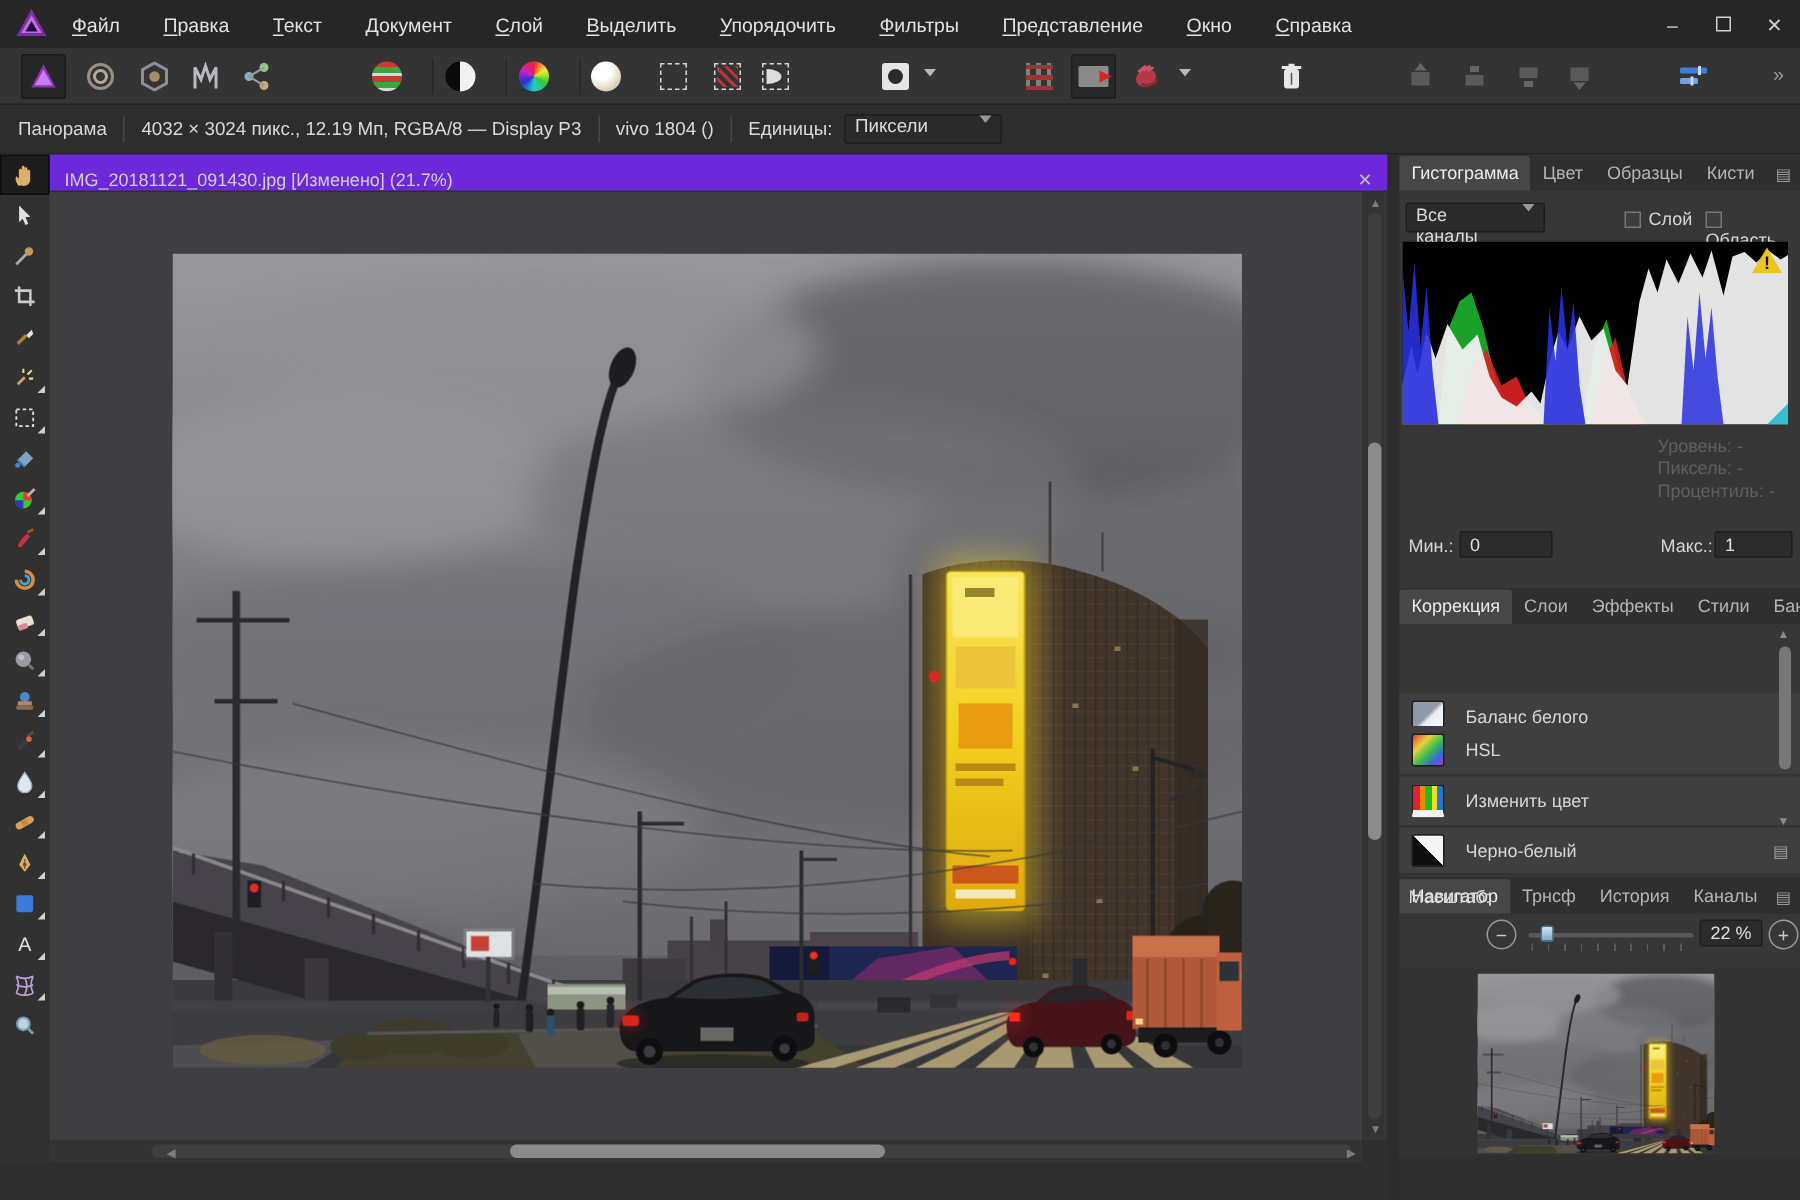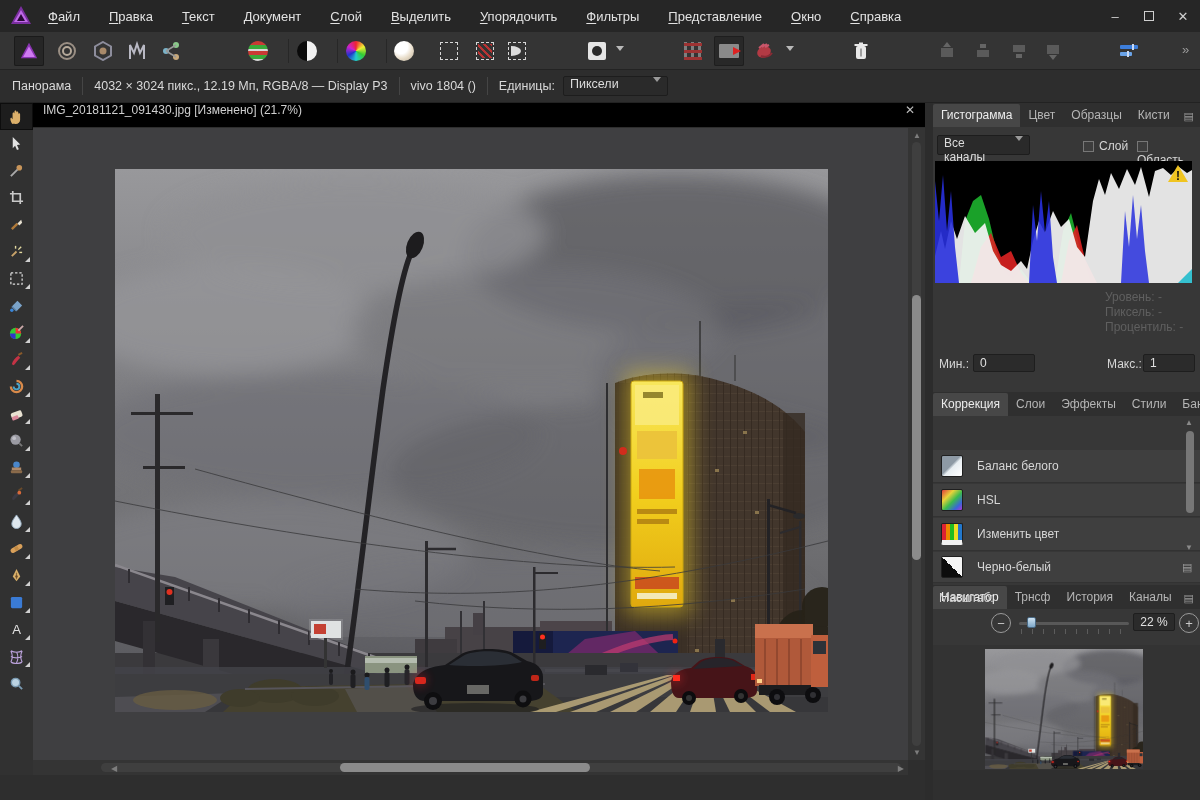--- a/index.html
+++ b/index.html
@@ -48,21 +48,21 @@
       border-top:4px solid transparent; border-bottom:4px solid transparent; border-left:8px solid #d22; }
 
   
   .contextbar { left:0; top:70px; width:1200px; height:33px; background:#2d2d2d; border-bottom:1px solid #222; display:flex; align-items:center; font-size:12.5px; color:#d9d9d9; }
   .ctxsep { width:1px; height:18px; background:#454545; margin:0 11px; }
   .dropdown { height:20px; background:#2a2a2a; border:1px solid #1d1d1d; border-radius:2px; display:flex; align-items:flex-start; padding:0 6px; gap:18px; color:#dcdcdc; }
   .dropdown .caret { border-top-color:#9a9a9a; }
 
   
   .tabbar { left:33px; top:103px; width:892px; height:25px; background:#2a2a2a; }
-  .doctab { position:absolute; inset:0; background:#000000; border-bottom:1px solid #2e2e2e; display:flex; align-items:flex-start; padding:0 10px; color:#cfcfcf; font-size:12px; }
+  .doctab { position:absolute; inset:0; background:#6d28d9; border-bottom:1px solid #2e2e2e; display:flex; align-items:flex-end; padding:0 10px; color:#cfcfcf; font-size:12px; }
   .doctab .close { margin-left:auto; color:#bdbdbd; font-size:12px; }
 
   
   .leftrail { left:0; top:103px; width:33px; height:672px; background:#313131; }
   .tool { position:relative; width:33px; height:27px; display:flex; align-items:center; justify-content:center; }
   .tool.active { background:#1d1d1d; box-shadow:inset 0 0 0 1px #0d0d0d; }
   .fly { position:absolute; right:3px; bottom:3px; width:0; height:0; border-left:5px solid transparent; border-bottom:5px solid #cfcfcf; }
 
   
   .canvas { left:33px; top:128px; width:875px; height:632px; background:#3f3f41; }
@@ -760,21 +760,21 @@
         <span>1</span>
       </div>
 
     <div class="phead" style="top:289px">
       <span class="ptab active">Коррекция</span>
       <span class="ptab">Слои</span>
       <span class="ptab">Эффекты</span>
       <span class="ptab">Стили</span>
       <span class="ptab">Банк</span>
     </div>
-    <div class="adjrow" style="top:347px">
+    <div class="adjrow" style="top:359px">
       <div class="adjicon i-wb"></div>
       <span>Баланс белого</span>
     </div>
     <div class="adjrow" style="top:415px">
       <div class="adjicon i-recolor"></div>
       <span>Изменить цвет</span>
     </div>
     <div class="adjrow" style="top:381px">
       <div class="adjicon i-hsl"></div>
       <span>HSL</span>

